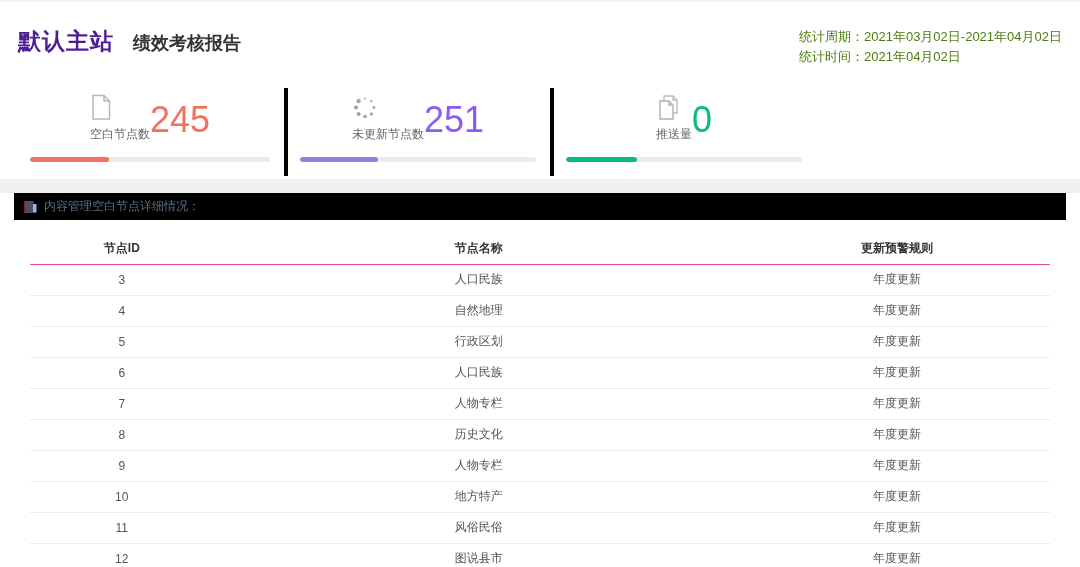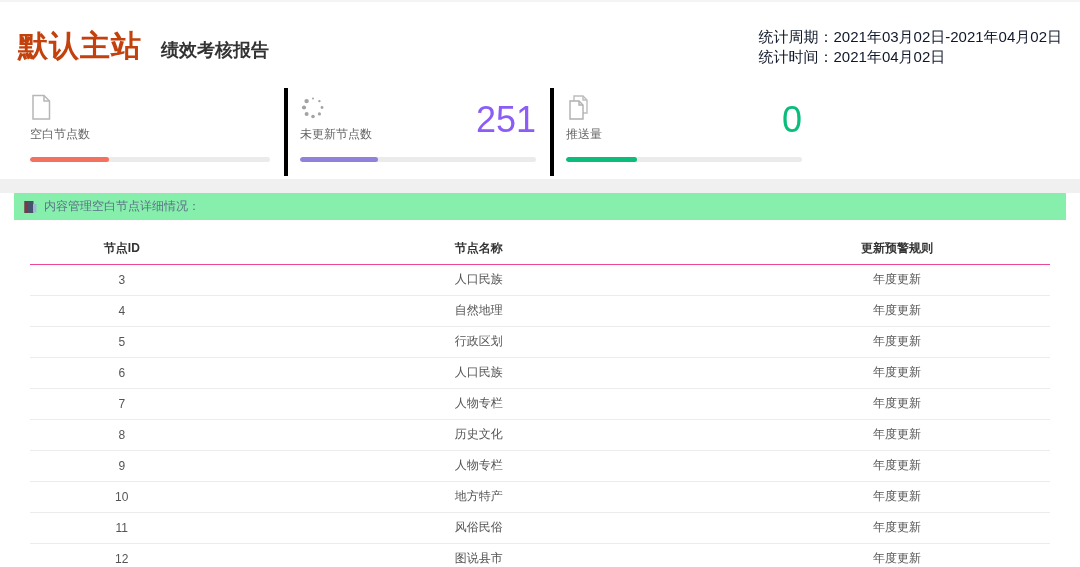--- a/index.html
+++ b/index.html
@@ -13,38 +13,38 @@
   body { border-top: 2px solid #f4f4f4; }
 
   
   .topbar {
     height: 86px;
     padding: 24px 16px 0 18px;
     display: flex;
     justify-content: space-between;
     align-items: flex-start;
   }
-  .site-title  { color: #c2410c; font-size: 30px; font-weight: bold; letter-spacing: 1px; }
+  .site-title  { color: #4c1d95; font-size: 23px; font-weight: bold; letter-spacing: 1px; }
   .report-title{ color: #333333; font-size: 18px; font-weight: bold; margin-left: 19px; }
-  .meta { font-size: 15px; color: #0f172a; line-height: 20px; padding-top: 1px; padding-right: 2px; }
+  .meta { font-size: 13px; color: #4d7c0f; line-height: 20px; padding-top: 1px; padding-right: 2px; }
 
   
   .cards {
     display: flex;
     height: 88px;
     margin-left: 18px;
     width: 800px;
   }
   .card {
     width: 266px;
     padding: 6px 14px 0 12px;
     position: relative;
   }
   .card + .card { border-left: 4px solid #000000; }
-  .card-top { display: flex; justify-content: space-between; height: 54px; }
+  .card-top { display: flex; justify-content: center; height: 54px; }
   .card-info .icon svg { display: block; }
   .card-label { font-size: 12px; color: #666666; margin-top: 5px; white-space: nowrap; }
   .card-value {
     font-size: 36px;
     line-height: 52px;
     font-weight: 400;
     align-self: flex-start;
   }
   .progress {
     height: 5px; background: #ebebeb; border-radius: 3px;
@@ -52,21 +52,21 @@
   }
   .fill { height: 100%; border-radius: 3px; }
 
   
   .band { height: 14px; background: #f0f0f0; margin-top: 3px; }
 
   
   .section-bar {
     margin: 0 14px;
     height: 27px;
-    background: #86efac;
+    background: #000000;
     display: flex;
     align-items: center;
     padding-left: 10px;
     font-size: 12px;
     color: #5b7186;
   }
   .section-bar .sec-icon { margin-right: 7px; display: inline-flex; }
 
   
   table.nodes {
@@ -110,20 +110,21 @@
       <div class="card-top">
         <div class="card-info">
           <span class="icon">
             <svg width="22" height="27" viewBox="0 0 22 27">
               <path d="M3 1.5 h11 l5.5 5.5 v18 h-16.5 z" fill="none" stroke="#b7b7b7" stroke-width="1.5"></path>
               <path d="M14 1.5 v5.5 h5.5" fill="none" stroke="#b7b7b7" stroke-width="1.5"></path>
             </svg>
           </span>
           <div class="card-label">空白节点数</div>
         </div>
+        <div class="card-value" style="color: rgb(244, 112, 95);">245</div>
       </div>
       <div class="progress">
           <div class="fill" style="width: 33%; background: rgb(244, 112, 95);"></div>
         </div>
     </div>
 
     <div class="card">
       <div class="card-top">
         <div class="card-info">
           <span class="icon">

